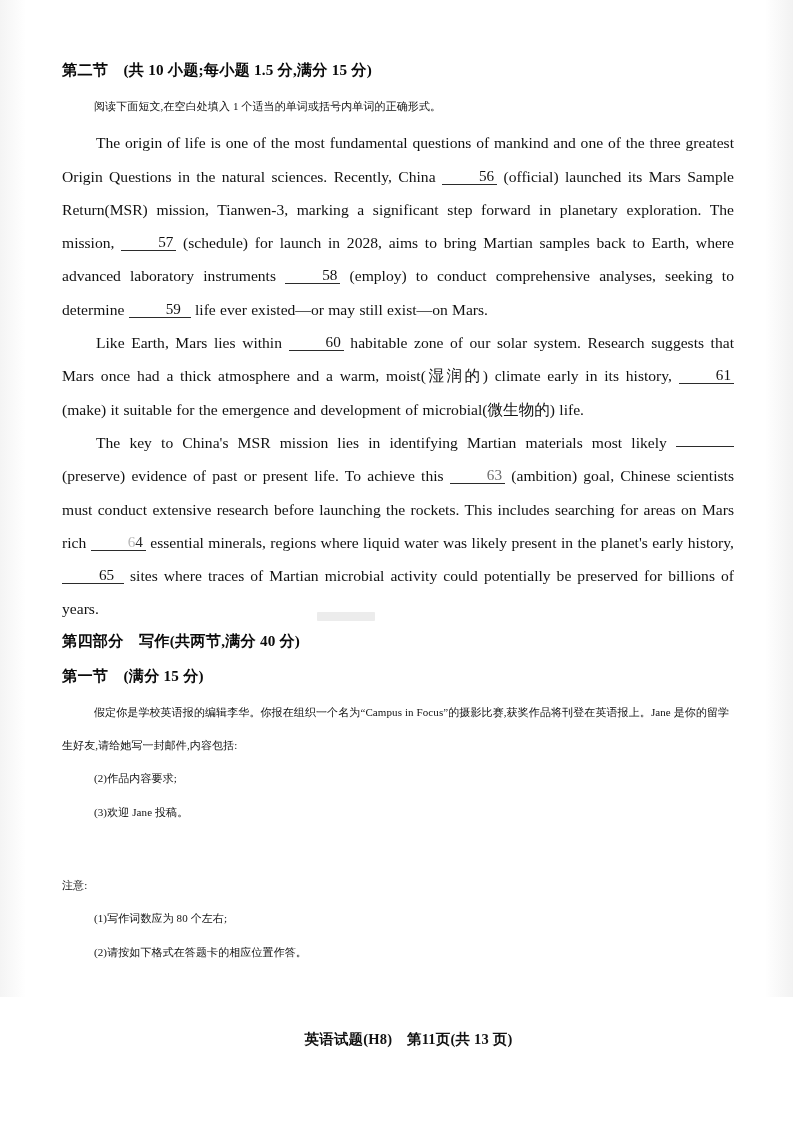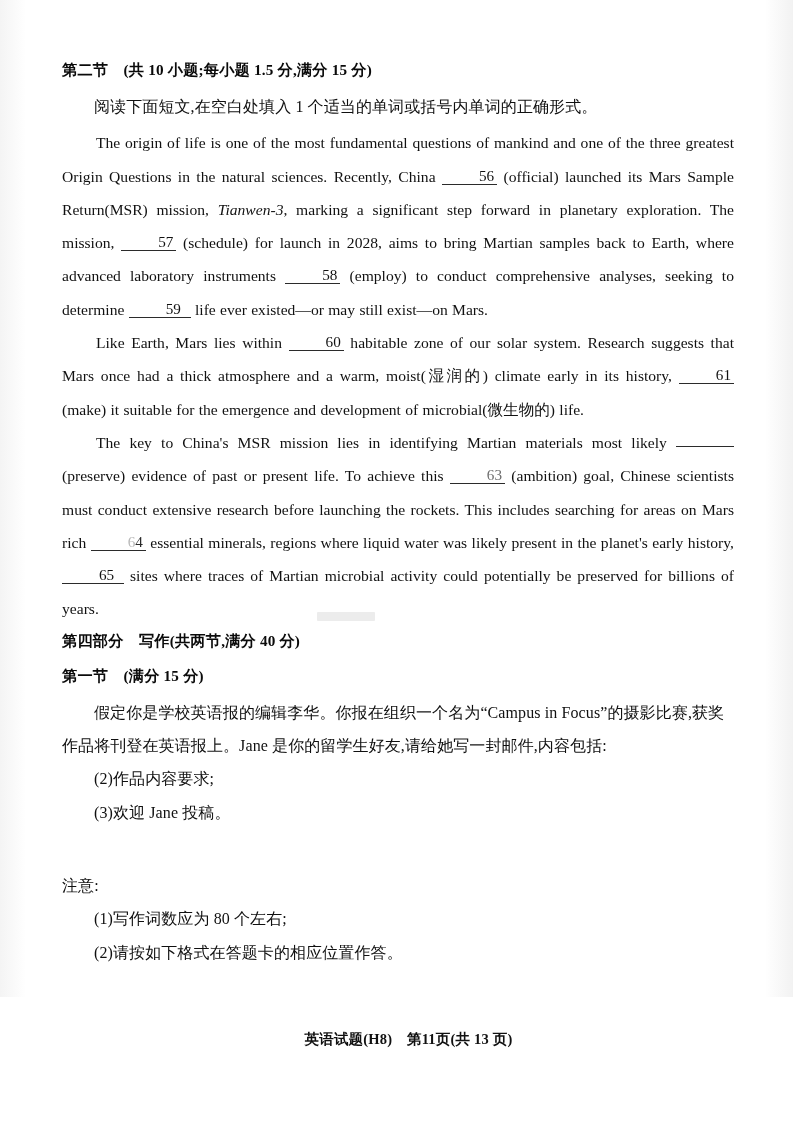--- a/index.html
+++ b/index.html
@@ -35,21 +35,21 @@
   .cn-head {
     font-family: "Liberation Serif", "DejaVu Serif", serif;
     font-weight: bold;
     font-size: 15.2px;
     line-height: 24px;
     letter-spacing: 0.2px;
     margin: 0 0 8px 0;
     color: #0a0a0a;
   }
   .cn-para {
-    font-size: 16px;
+    font-size: 11px;
     line-height: 33.3px;
     margin: 0;
     text-indent: 32px;
     letter-spacing: 0.1px;
     color: #101010;
   }
   .cn-para.noindent { text-indent: 0; margin-top: 40px; }
   .cn-para.sub { text-indent: 32px; }
 
   .en-para {
@@ -78,21 +78,21 @@
     white-space: nowrap;
   }
   .blank.wide { min-width: 56px; }
   .blank.empty { min-width: 52px; }
   .blank.faded { color: #6d6d6d; }
   .blank.faded-half {
     color: #2a2a2a;
   }
   .blank.faded-half .dim { color: #b8b8b8; }
 
-  .ital { font-style: italic; }
+  .ital { }
 
   
   .footer {
     position: absolute;
     left: 0;
     top: 1030px;
     width: 793px;
     text-align: center;
     font-size: 14.5px;
     font-weight: bold;

